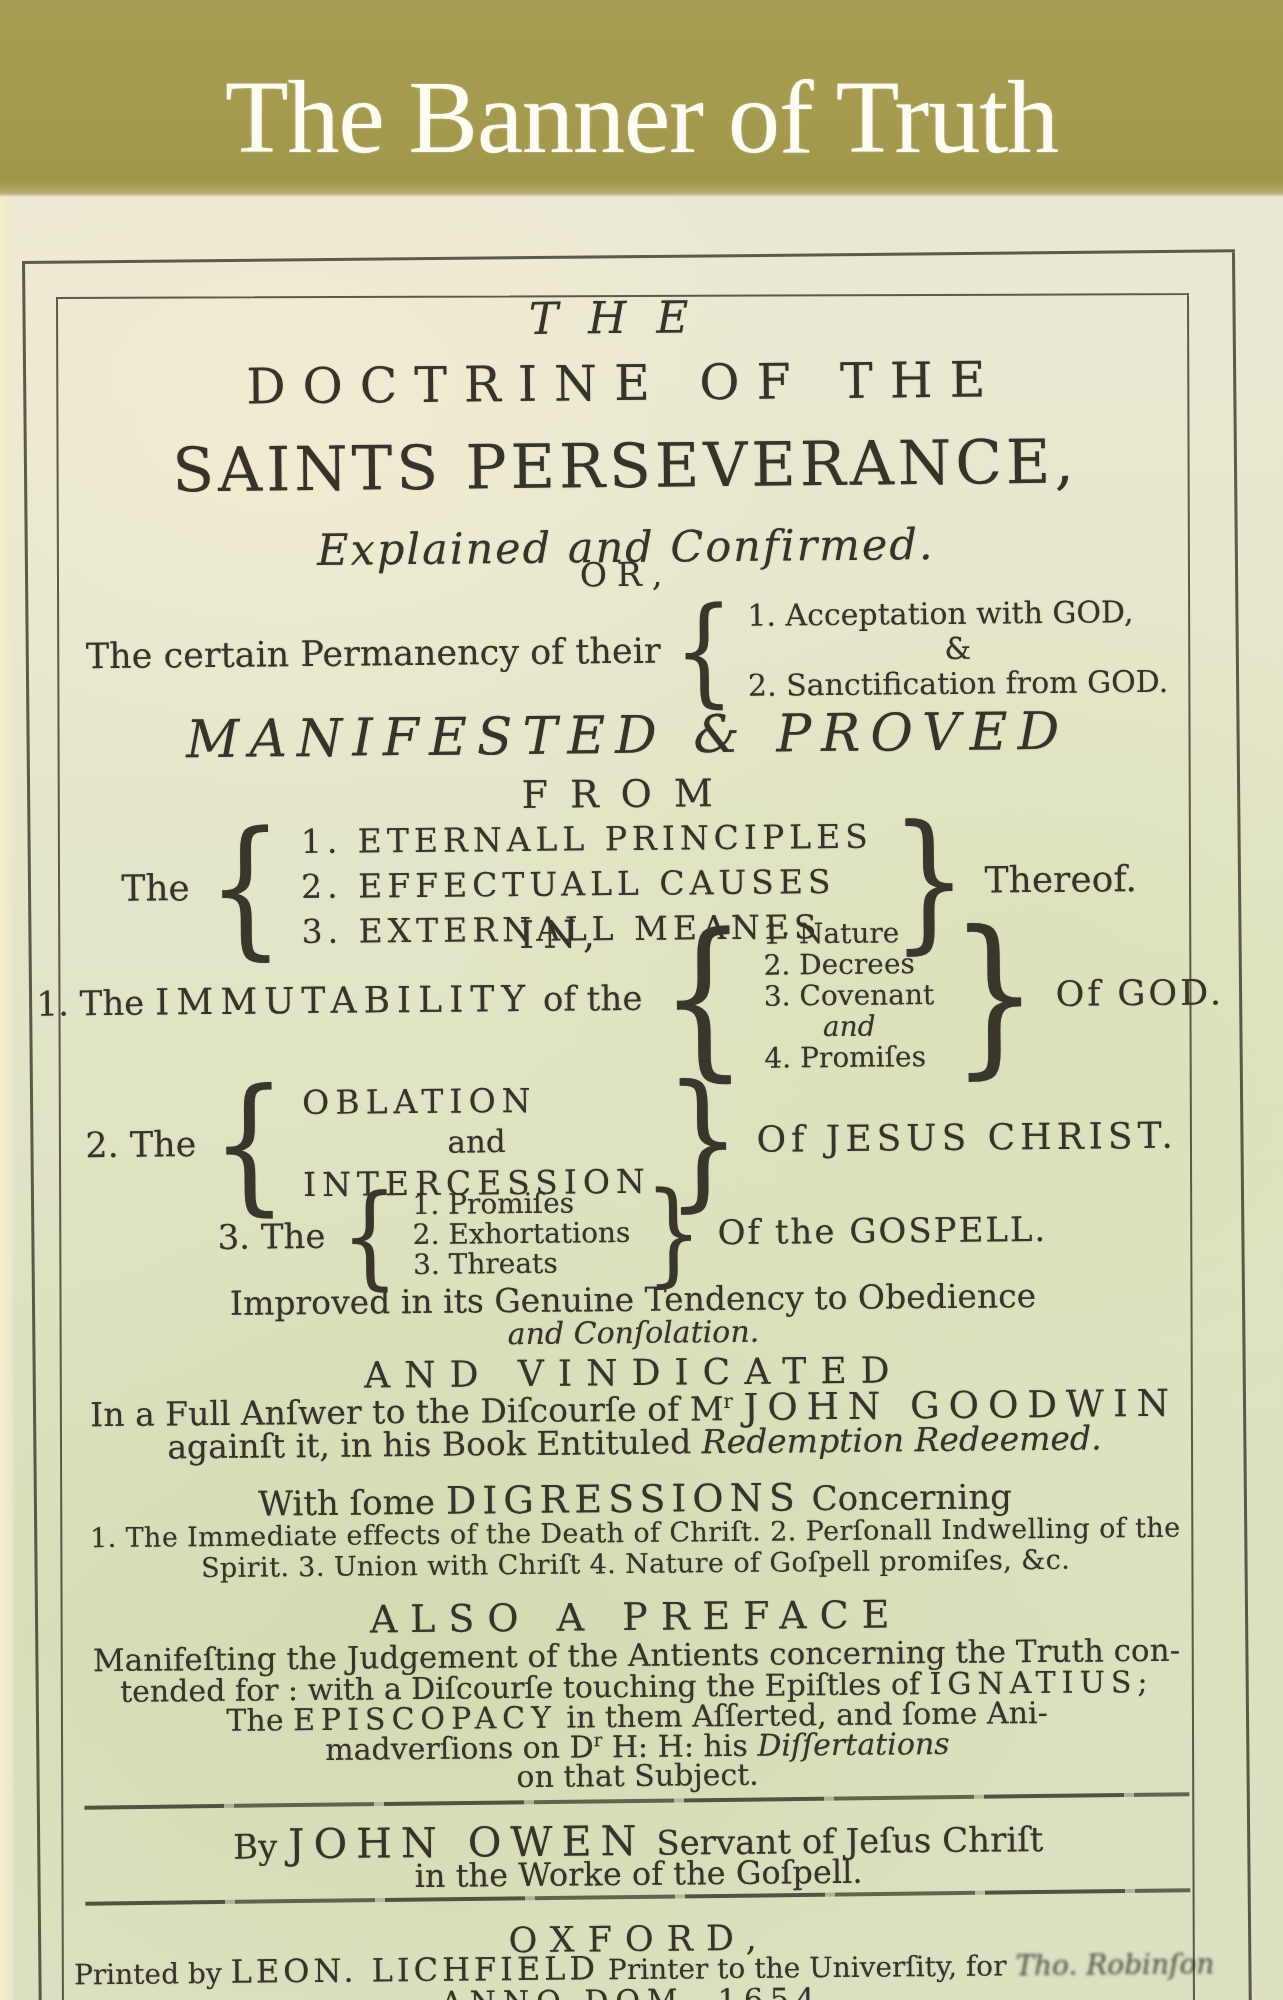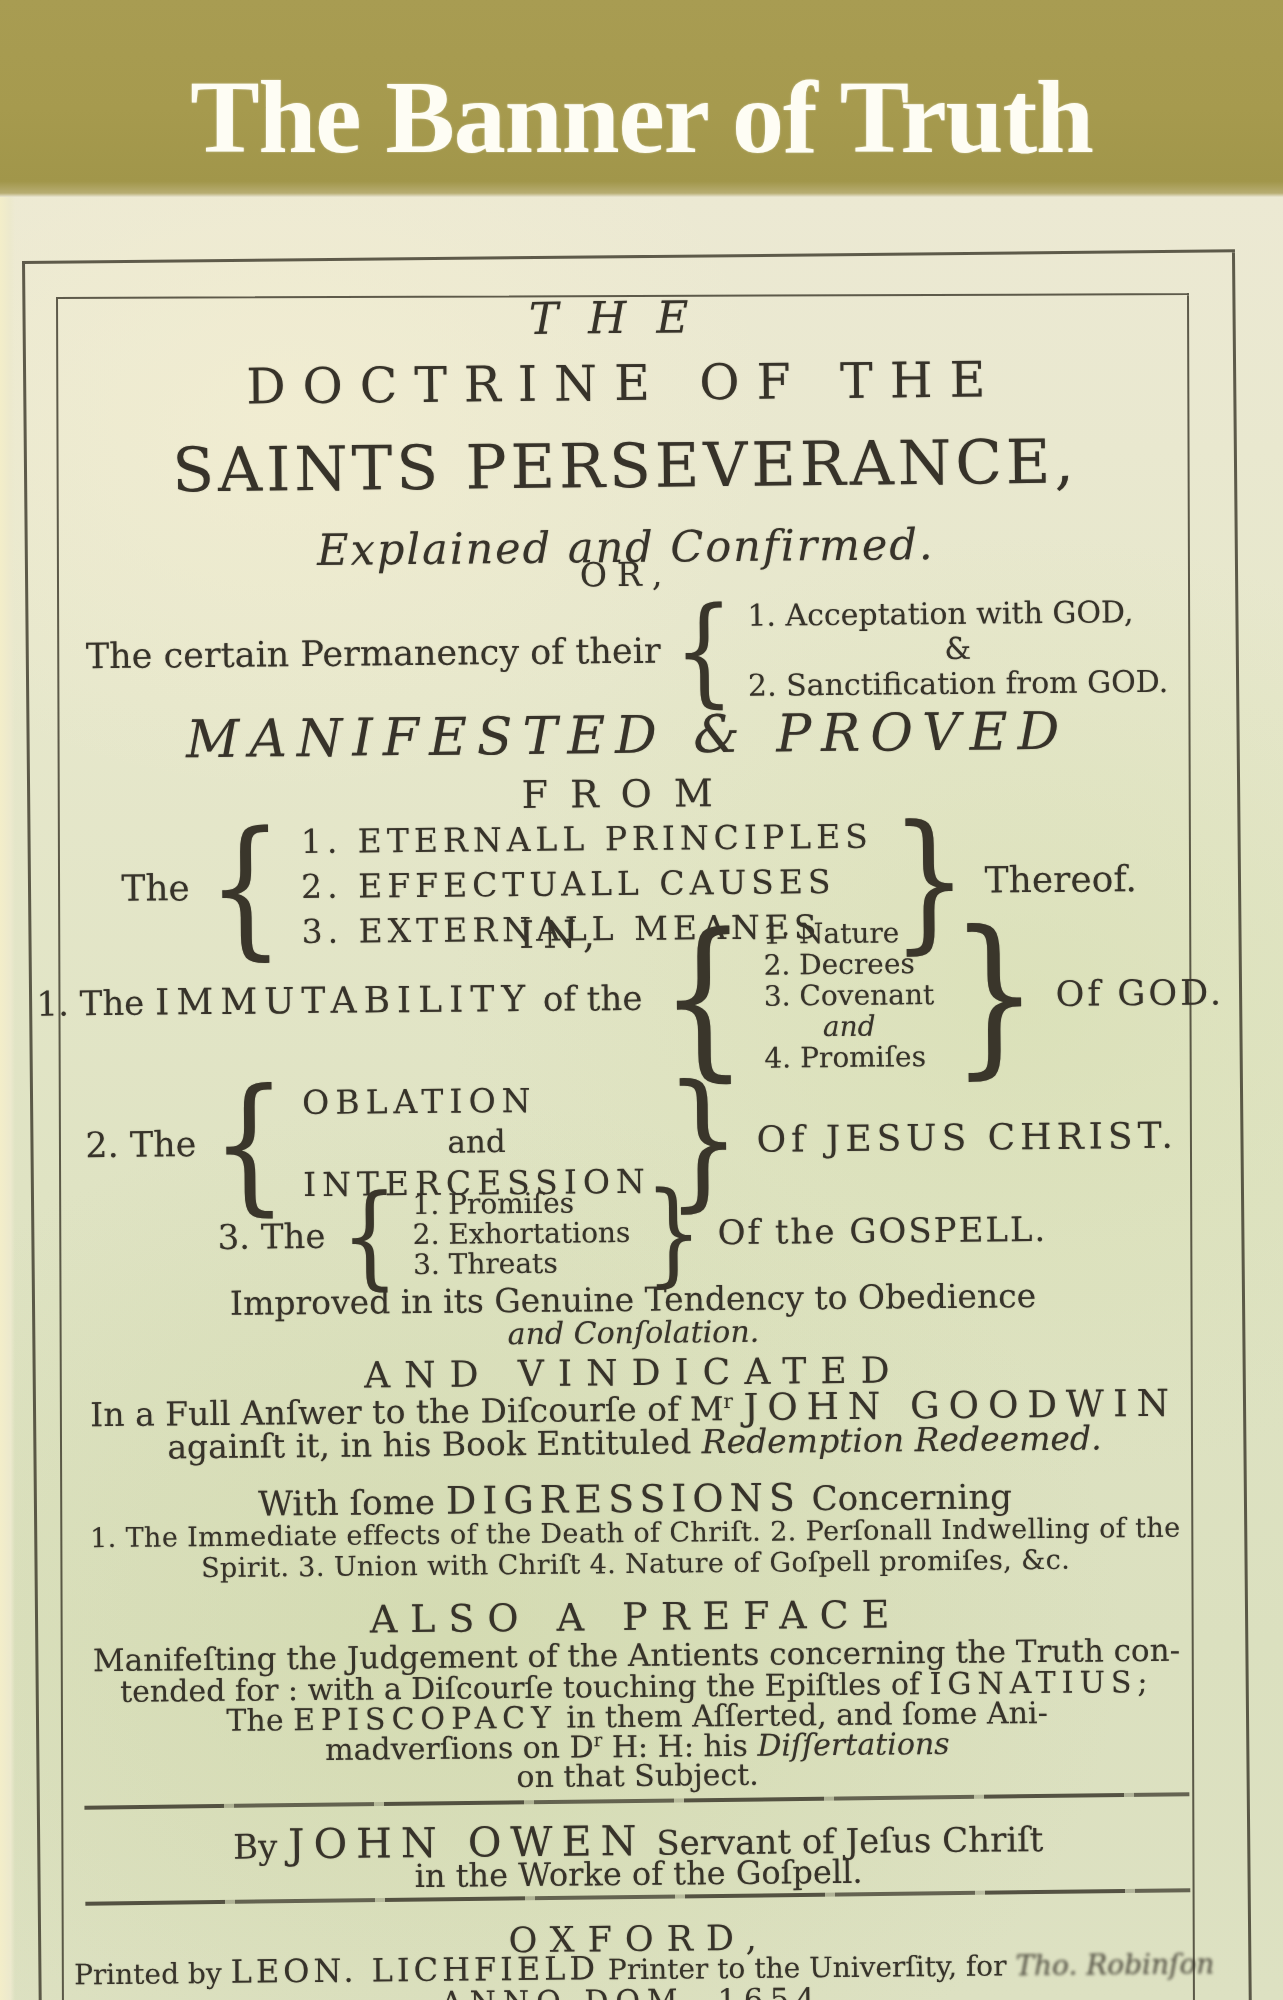--- a/index.html
+++ b/index.html
@@ -8,21 +8,21 @@
     background:#ffffff;font-family:"DejaVu Serif",serif;
   }
   
   .banner{
     position:absolute;top:0;left:0;width:1283px;height:197px;
     background:linear-gradient(180deg,#a89c52 0%,#a69a4e 55%,#a1964a 92%,#b7ad72 98%,#e9e6d2 100%);
     display:flex;align-items:center;justify-content:center;
   }
   .banner-title{
     margin:16px;padding-top:36px;
-    font-family:"Liberation Serif",serif;font-weight:700;
+    font-family:"Liberation Serif",serif;font-weight:400;
     font-size:104px;color:#fefdf4;letter-spacing:-1px;white-space:nowrap;
     text-shadow:0 0 2px rgba(255,255,250,.55);
   }
   
   .page{
     position:absolute;top:197px;left:0;width:1283px;height:1803px;overflow:hidden;
     background:
       radial-gradient(ellipse 55% 30% at 22% 12%,rgba(243,238,210,.75),rgba(243,238,210,0) 70%),
       radial-gradient(ellipse 60% 35% at 80% 45%,rgba(214,222,176,.55),rgba(214,222,176,0) 75%),
       radial-gradient(ellipse 70% 40% at 35% 80%,rgba(205,214,165,.5),rgba(205,214,165,0) 75%),

